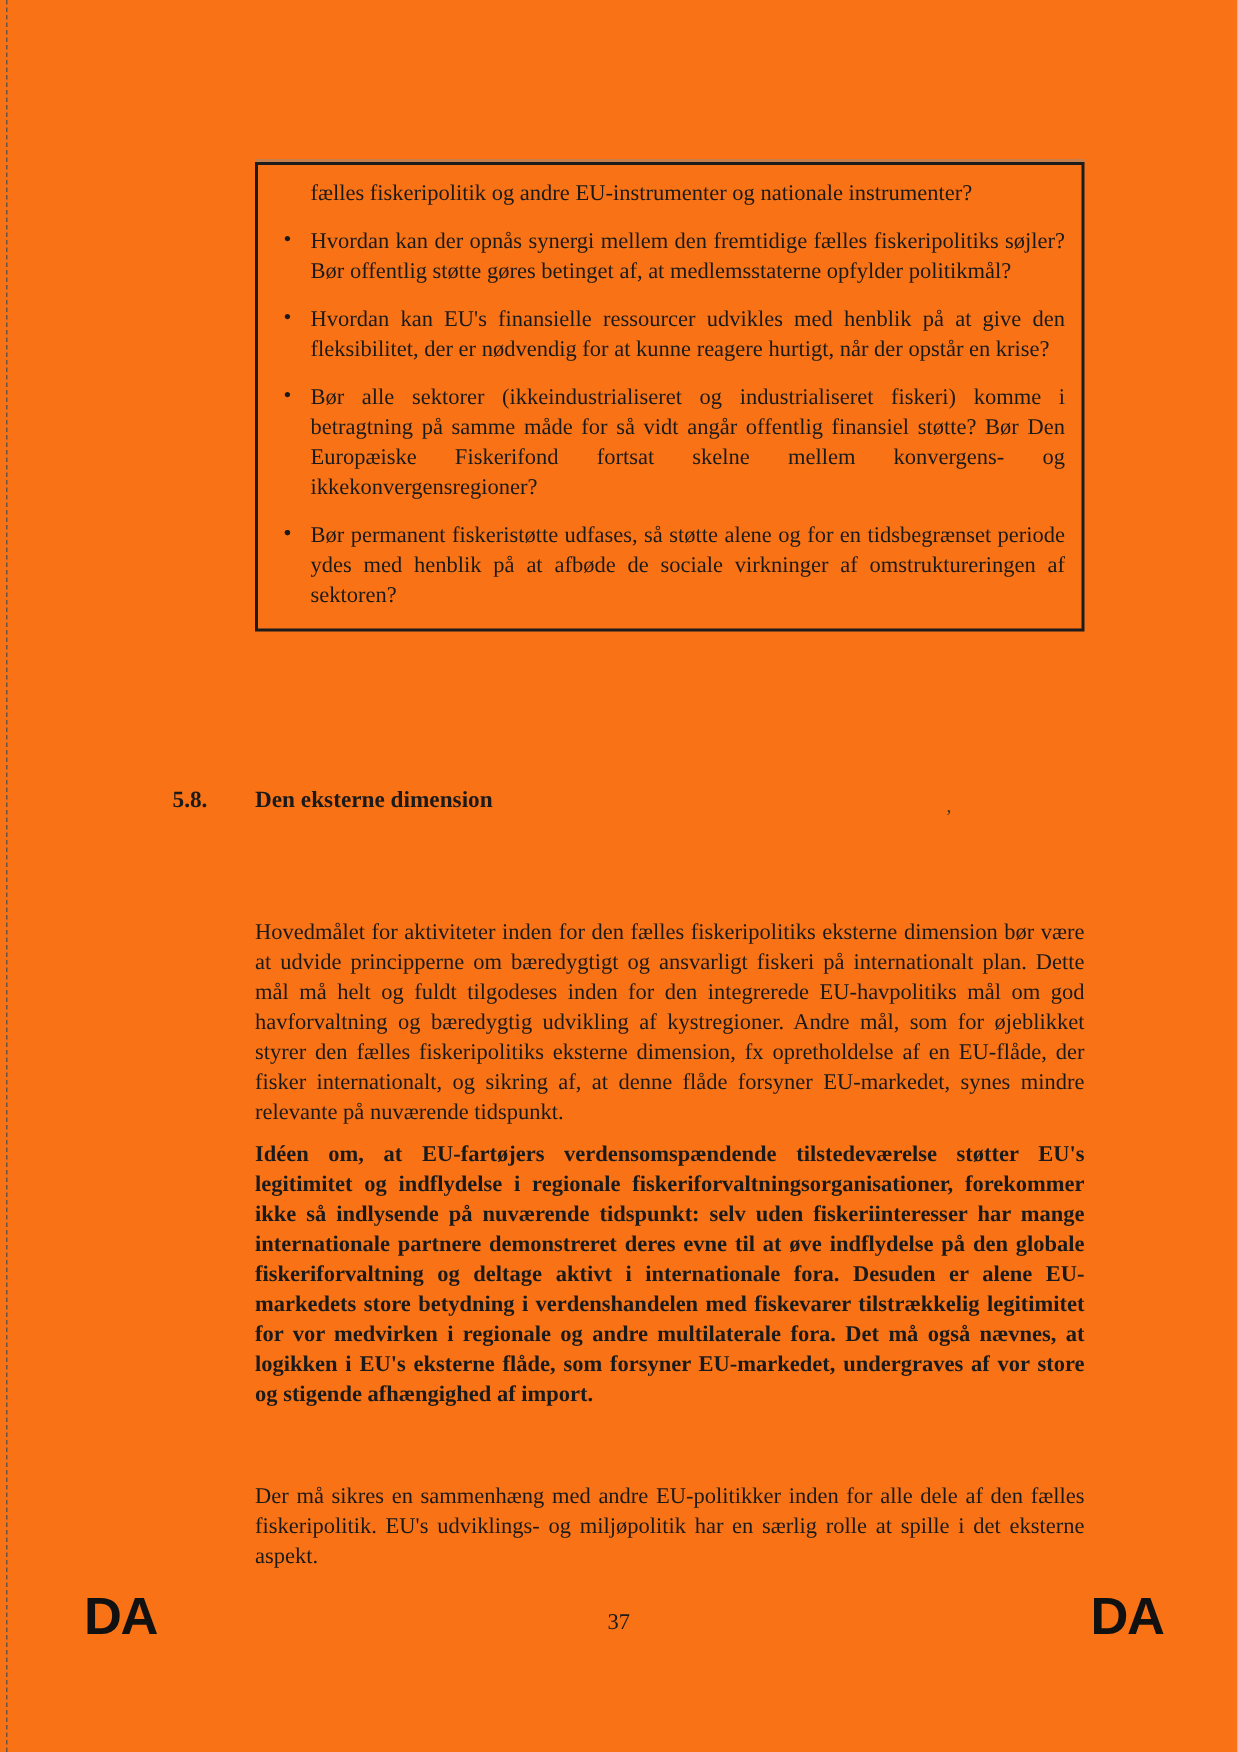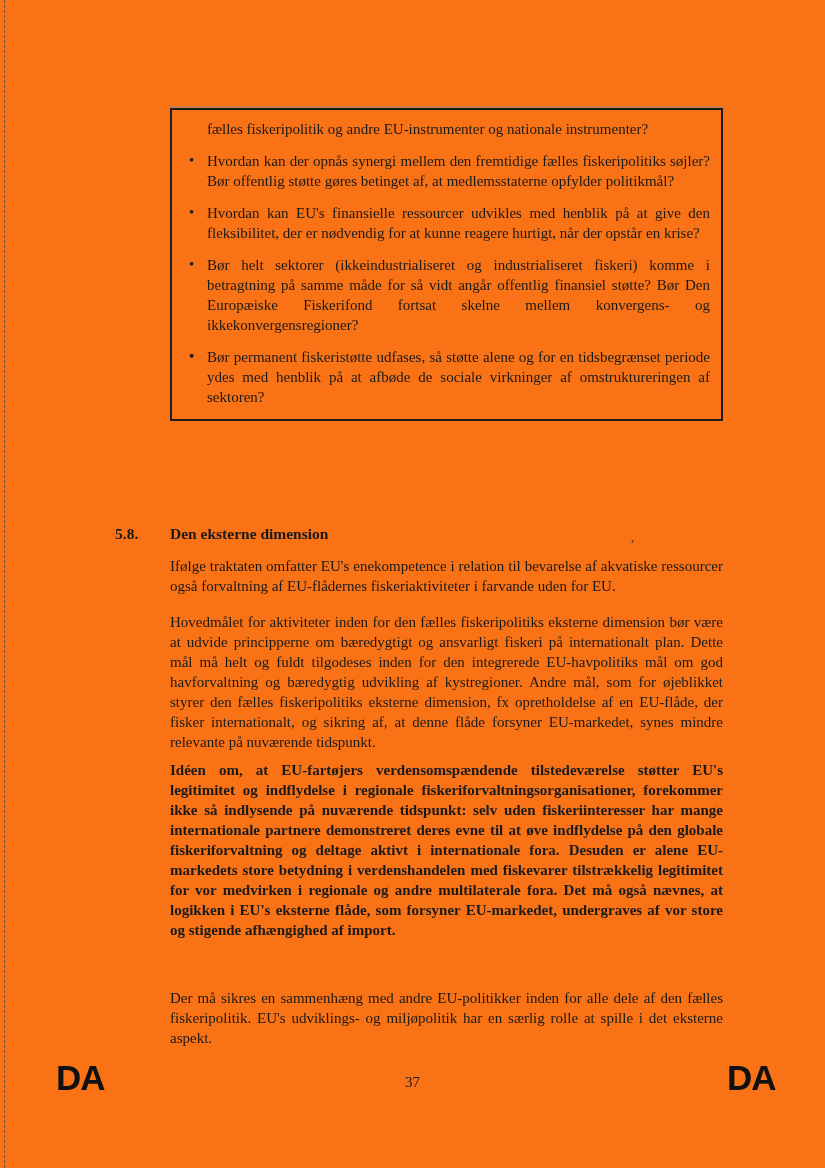--- a/index.html
+++ b/index.html
@@ -126,41 +126,40 @@
       <span>Hvordan kan der opnås synergi mellem den fremtidige fælles fiskeripolitiks søjler? Bør offentlig støtte gøres betinget af, at medlemsstaterne opfylder politikmål?</span>
     </div>
 
     <div class="bullet-item">
       <span class="bullet-glyph">•</span>
       <span>Hvordan kan EU's finansielle ressourcer udvikles med henblik på at give den fleksibilitet, der er nødvendig for at kunne reagere hurtigt, når der opstår en krise?</span>
     </div>
 
     <div class="bullet-item">
       <span class="bullet-glyph">•</span>
-      <span>Bør helt sektorer (ikkeindustrialiseret og industrialiseret fiskeri) komme i betragtning på samme måde for så vidt angår offentlig finansiel støtte? Bør Den Europæiske Fiskerifond fortsat skelne mellem konvergens- og ikkekonvergensregioner?</span>
+      <span>Bør alle sektorer (ikkeindustrialiseret og industrialiseret fiskeri) komme i betragtning på samme måde for så vidt angår offentlig finansiel støtte? Bør Den Europæiske Fiskerifond fortsat skelne mellem konvergens- og ikkekonvergensregioner?</span>
     </div>
 
     <div class="bullet-item">
       <span class="bullet-glyph">•</span>
     </div>
 
     <div class="bullet-item">
       <span class="bullet-glyph">•</span>
       <span>Bør permanent fiskeristøtte udfases, så støtte alene og for en tidsbegrænset periode ydes med henblik på at afbøde de sociale virkninger af omstruktureringen af sektoren?</span>
     </div>
   </div>
 
   <div class="section-heading">
     <span class="section-number">5.8.</span>
     <span class="section-title">Den eksterne dimension</span>
   </div>
 
   <span class="scan-speck">,</span>
 
-  <div class="para para-1">Ifølge traktaten omfatter EU's enekompetence i relation til bevarelse af akvatiske ressourcer også forvaltning af EU-flådernes fiskeriaktiviteter i farvande uden for EU.</div>
   <div class="para para-2">Hovedmålet for aktiviteter inden for den fælles fiskeripolitiks eksterne dimension bør være at udvide principperne om bæredygtigt og ansvarligt fiskeri på internationalt plan. Dette mål må helt og fuldt tilgodeses inden for den integrerede EU-havpolitiks mål om god havforvaltning og bæredygtig udvikling af kystregioner. Andre mål, som for øjeblikket styrer den fælles fiskeripolitiks eksterne dimension, fx opretholdelse af en EU-flåde, der fisker internationalt, og sikring af, at denne flåde forsyner EU-markedet, synes mindre relevante på nuværende tidspunkt.</div>
   <div class="para para-3">Idéen om, at EU-fartøjers verdensomspændende tilstedeværelse støtter EU's legitimitet og indflydelse i regionale fiskeriforvaltningsorganisationer, forekommer ikke så indlysende på nuværende tidspunkt: selv uden fiskeriinteresser har mange internationale partnere demonstreret deres evne til at øve indflydelse på den globale fiskeriforvaltning og deltage aktivt i internationale fora. Desuden er alene EU-markedets store betydning i verdenshandelen med fiskevarer tilstrækkelig legitimitet for vor medvirken i regionale og andre multilaterale fora. Det må også nævnes, at logikken i EU's eksterne flåde, som forsyner EU-markedet, undergraves af vor store og stigende afhængighed af import.</div>
   <div class="para para-4">Der må sikres en sammenhæng med andre EU-politikker inden for alle dele af den fælles fiskeripolitik. EU's udviklings- og miljøpolitik har en særlig rolle at spille i det eksterne aspekt.</div>
 
   <div class="footer-lang left">DA</div>
   <div class="footer-pagenum">37</div>
   <div class="footer-lang right">DA</div>
 
 </div>
 

